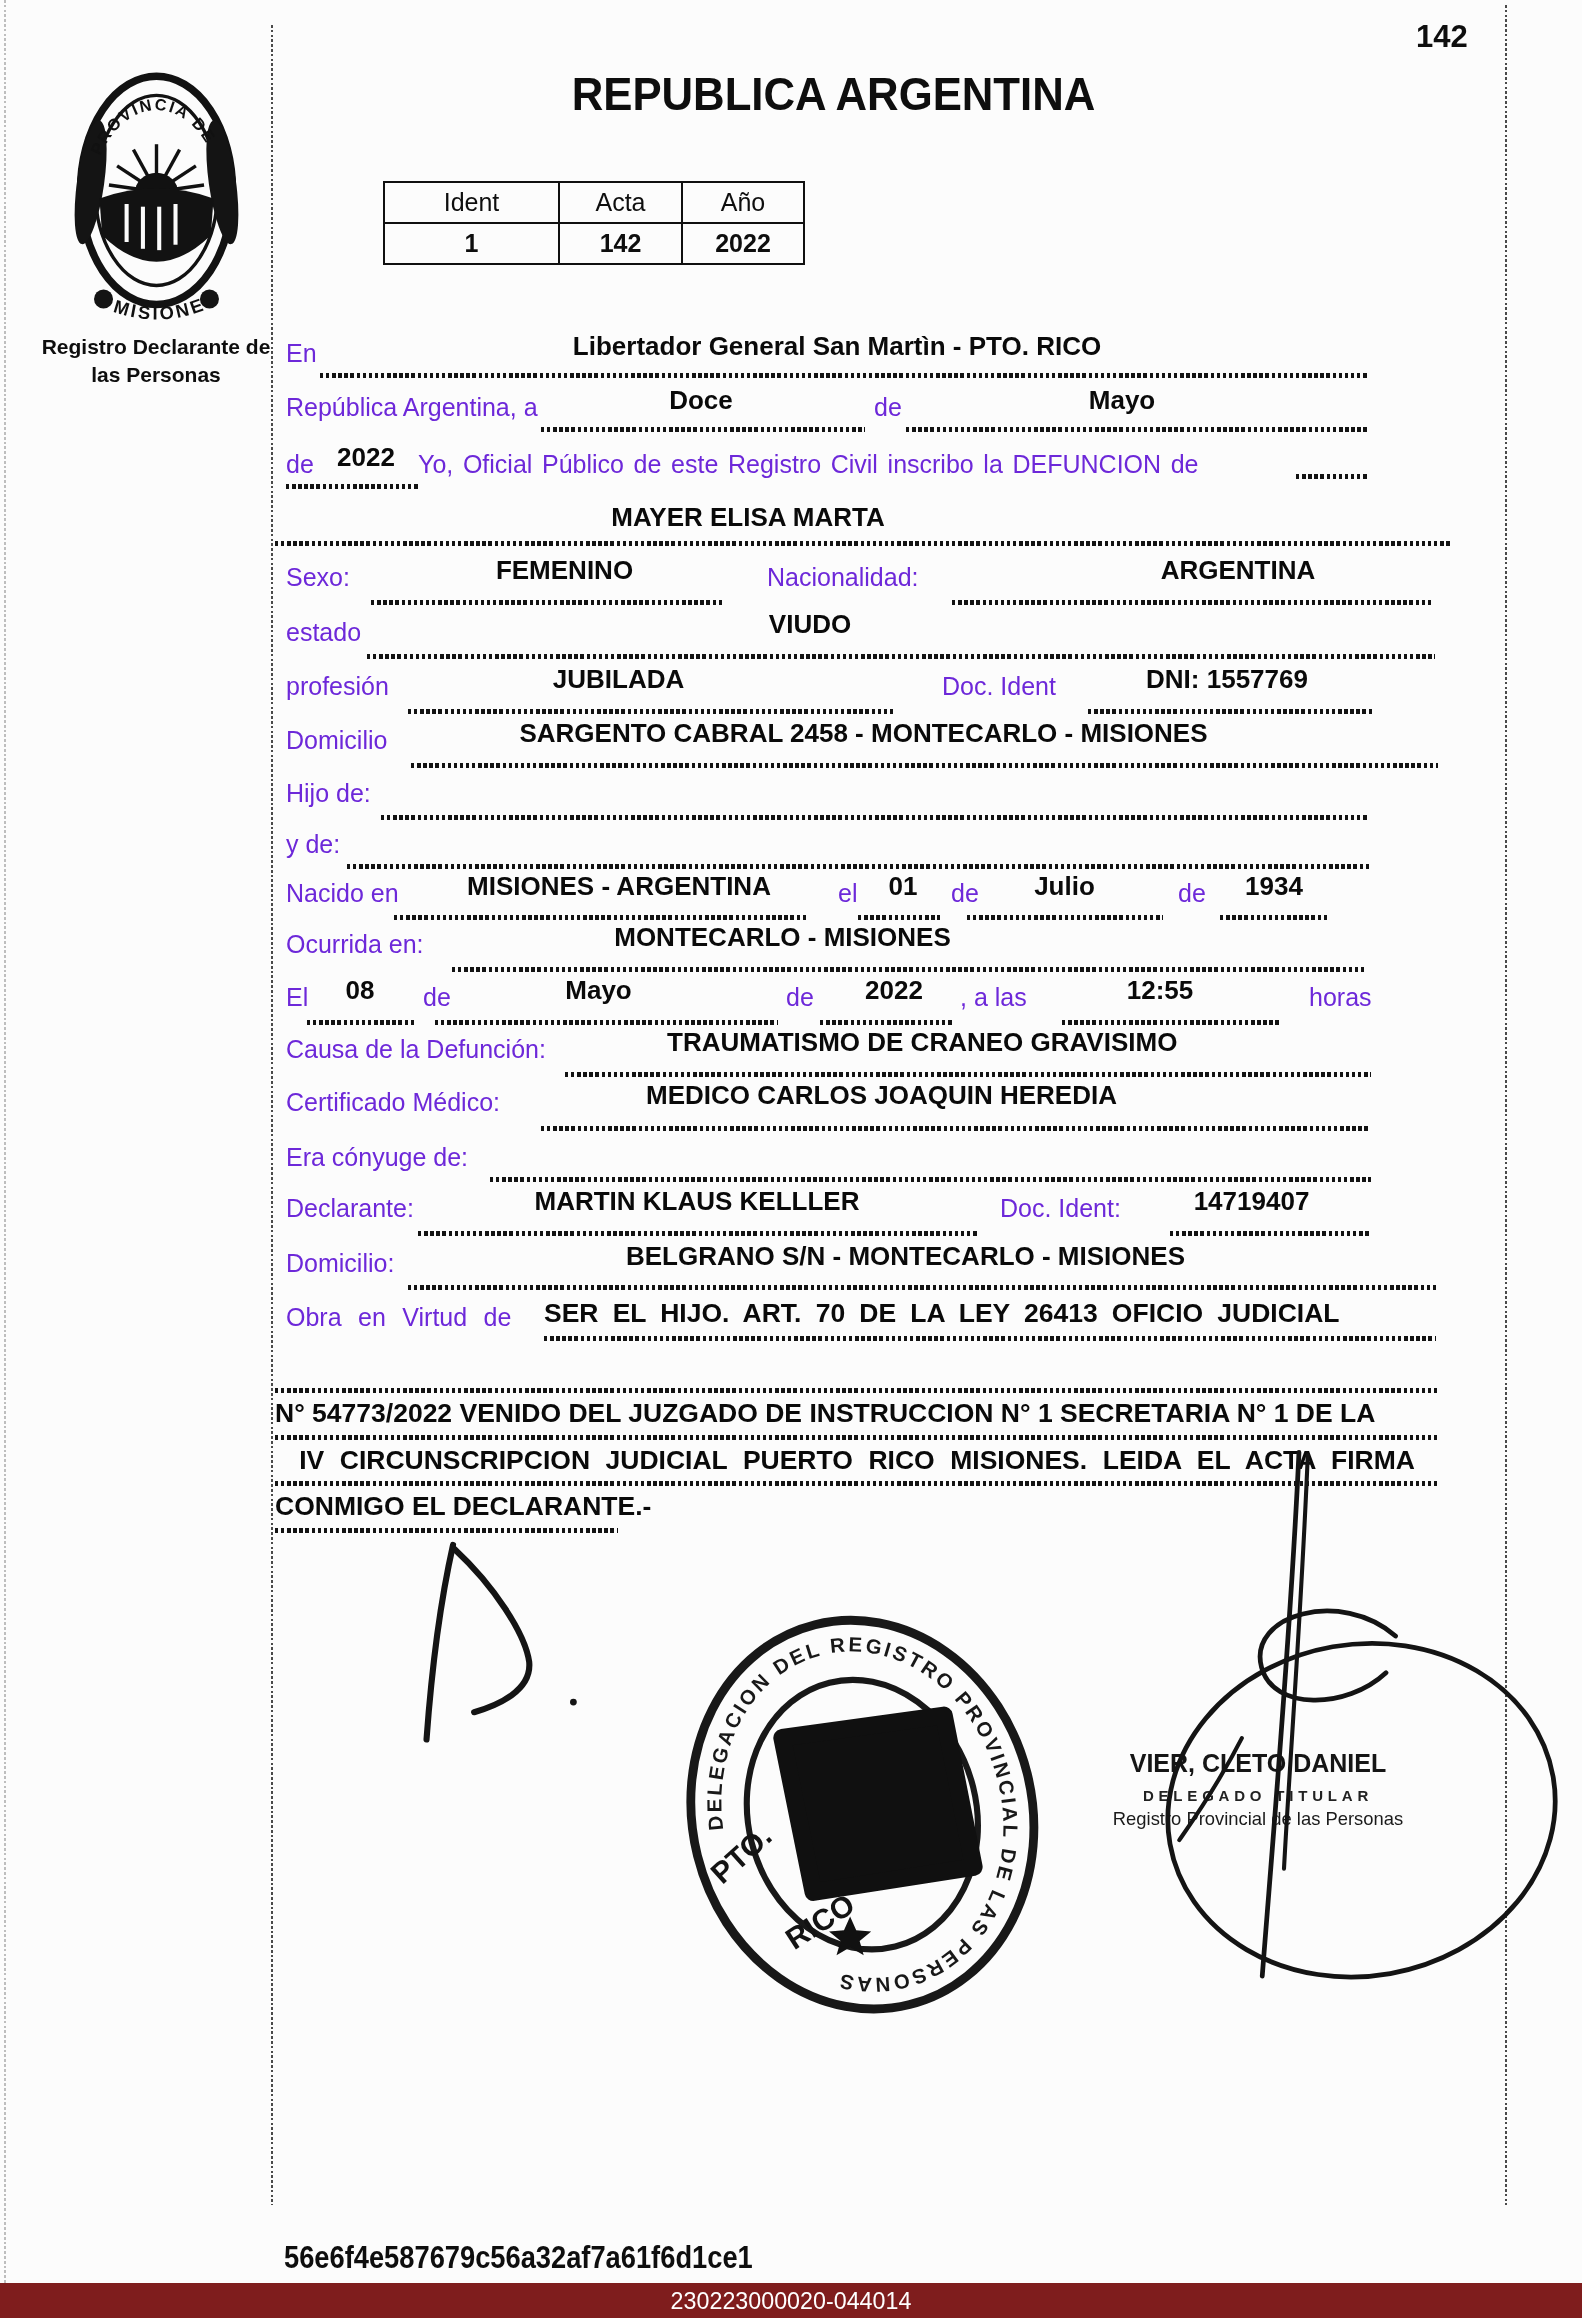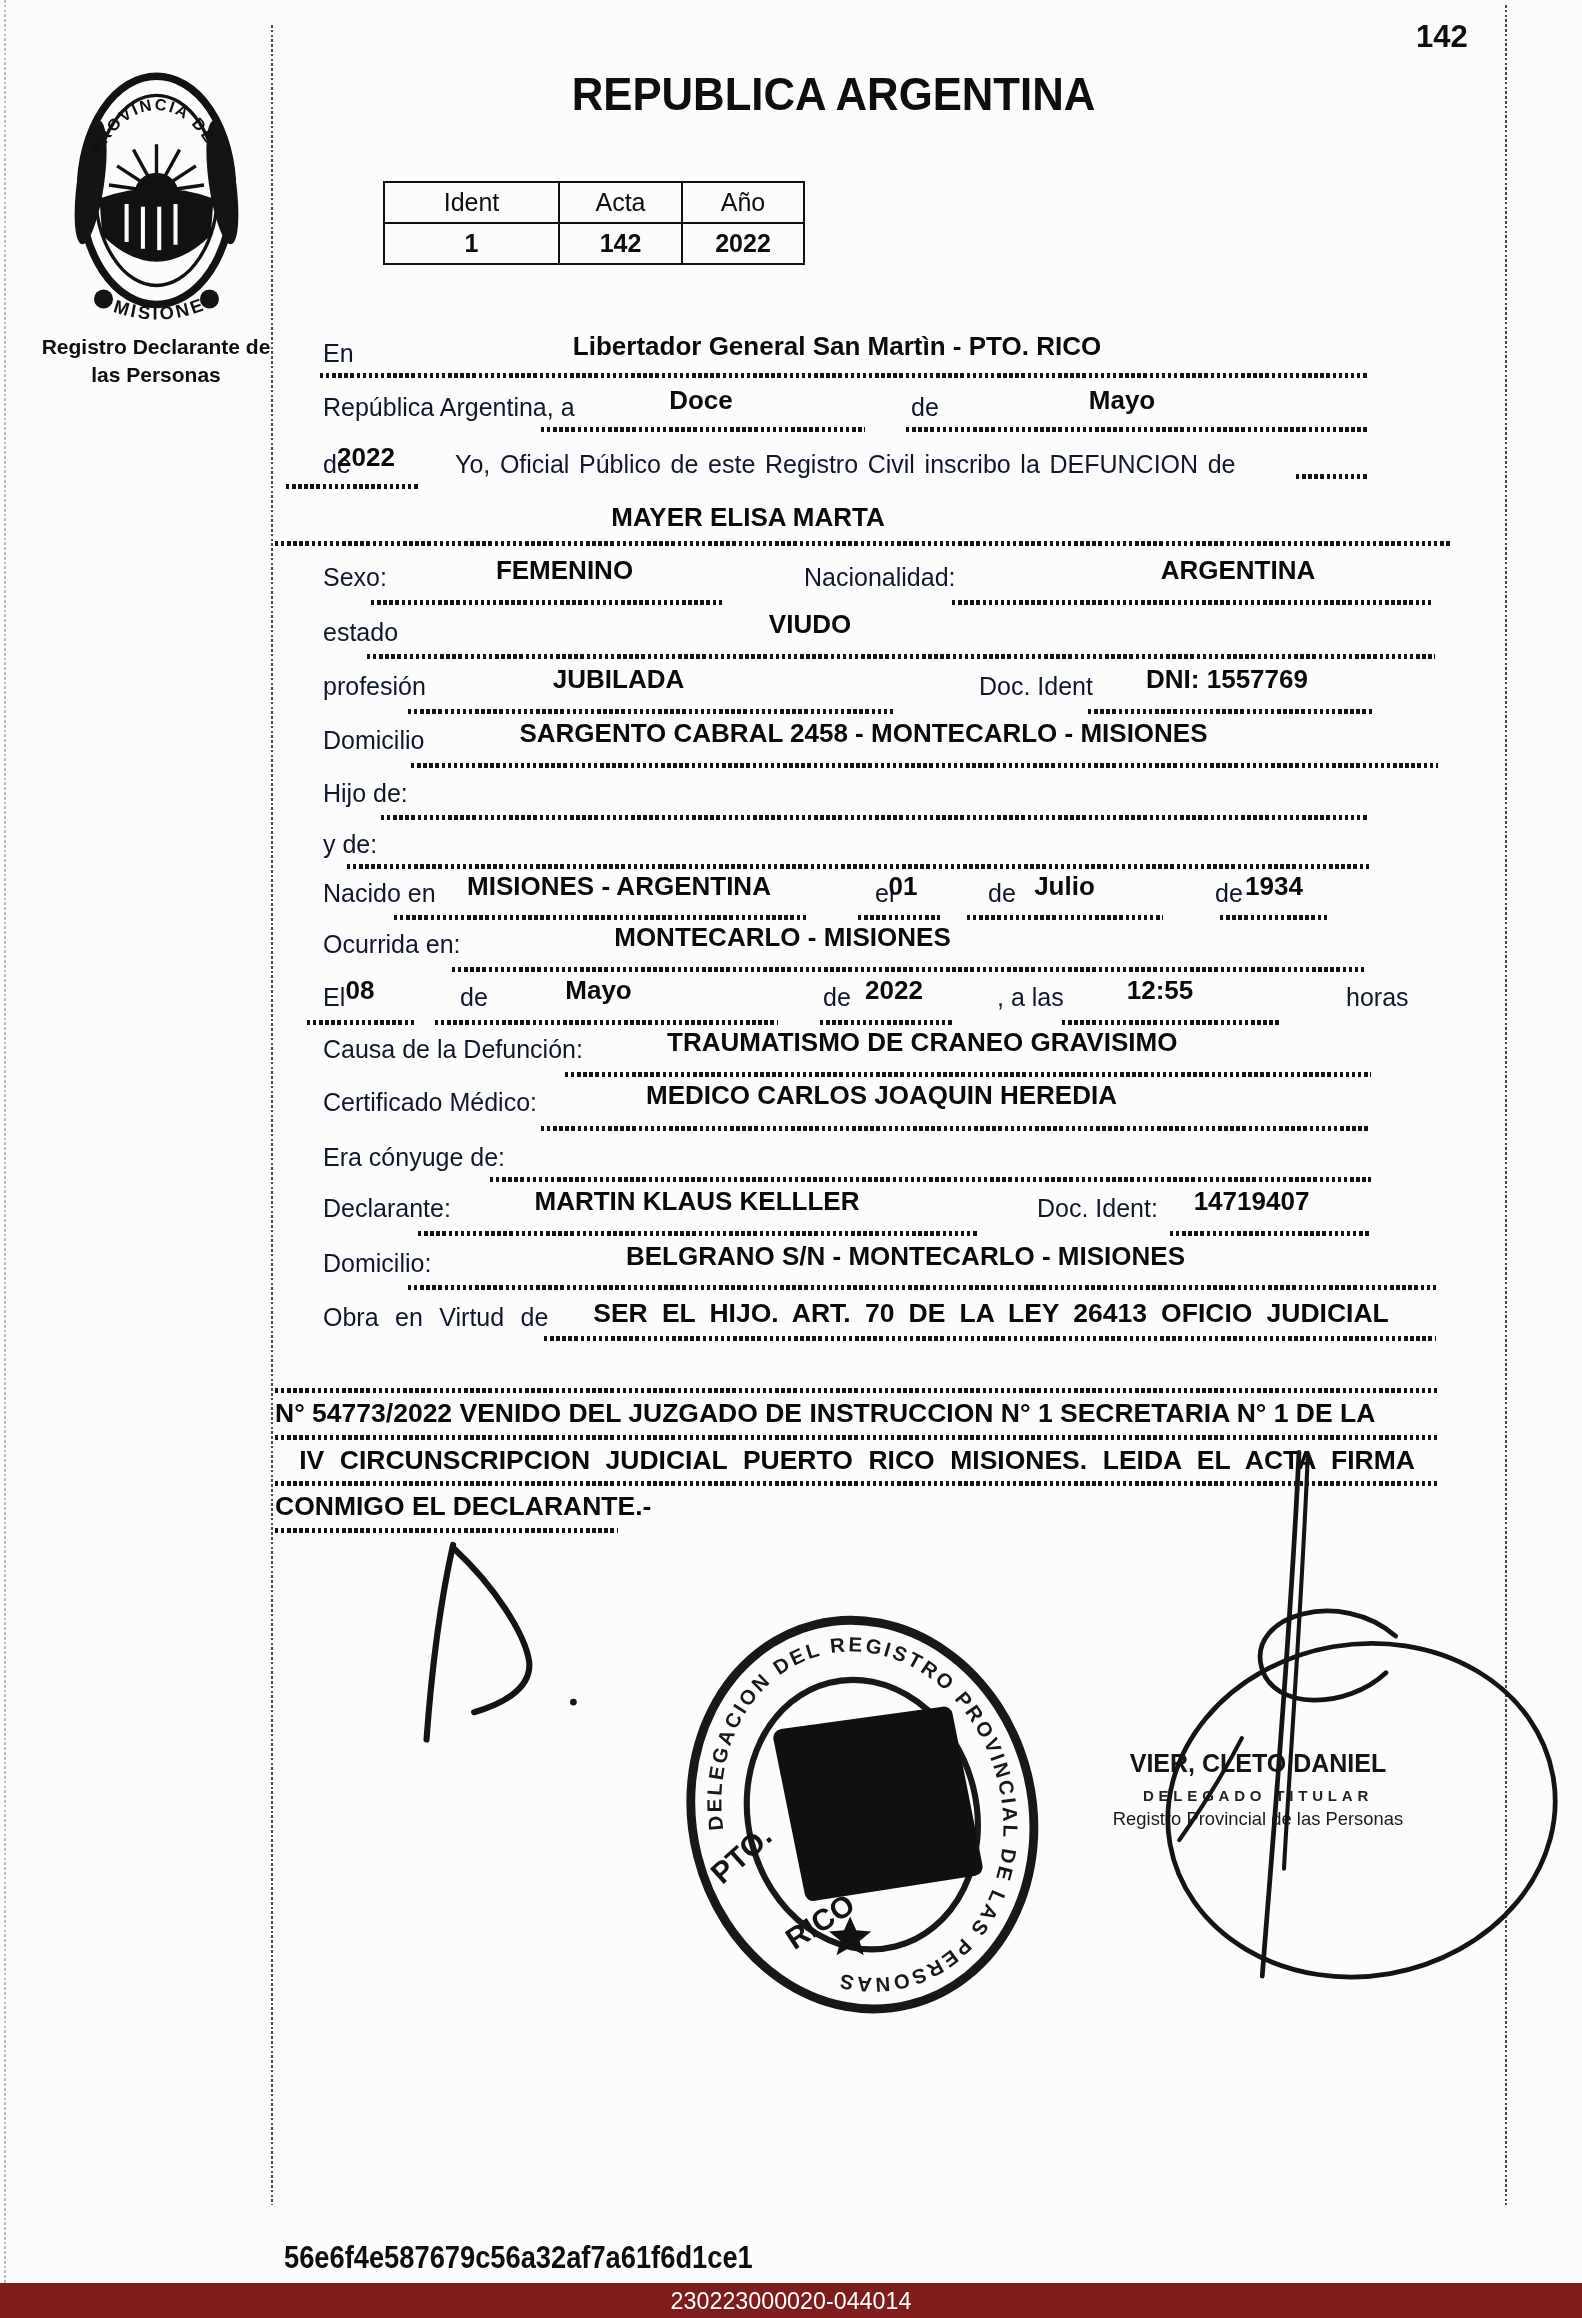--- a/index.html
+++ b/index.html
@@ -1,20 +1,20 @@
 <!DOCTYPE html>
 <html style="font-size:11px"><head>
 <meta charset="utf-8">
 <style>
   html,body{margin:0;padding:0;background:#e8e8e8;}
   .sheet{
     position:relative;width:1582px;height:2319px;background:#fcfcfc;
     overflow:hidden;font-family:"Liberation Sans",sans-serif;color:#0e0e0e;
   }
-  .lbl{position:absolute;font-size:25px;white-space:nowrap;color:#0f172a;margin-left:37px;}
+  .lbl{position:absolute;font-size:25px;white-space:nowrap;color:#6d28d9;}
   .val{position:absolute;font-size:26px;font-weight:700;white-space:nowrap;text-align:center;color:#0a0a0a;}
   .par{position:absolute;font-size:26.5px;font-weight:700;white-space:nowrap;color:#0a0a0a;}
   .dots{position:absolute;height:5.4px;background-image:repeating-linear-gradient(90deg,#131313 0 3.4px,transparent 3.4px 6.1px);}
   .vborder{position:absolute;width:2px;background-image:repeating-linear-gradient(180deg,#4a4a4a 0 2.7px,transparent 2.7px 4.8px);}
   .pagenum{position:absolute;font-size:31px;font-weight:700;}
   .title{position:absolute;left:381px;top:67px;width:905px;text-align:center;
          font-size:46px;font-weight:800;letter-spacing:0px;transform:scaleX(.95);}
   table.rec{position:absolute;left:383px;top:181px;border-collapse:collapse;}
   table.rec td{border:2.7px solid #101010;text-align:center;font-size:25px;height:39px;padding:0;}
   table.rec td.c1{width:173px;} table.rec td.c2{width:121px;} table.rec td.c3{width:120px;}
@@ -192,21 +192,21 @@
   <div class="dots" style="left:418px;top:1231px;width:561px"></div>
   <div class="lbl" style="left:1000px;top:1194px">Doc. Ident:</div>
   <div class="val" style="left:1180px;top:1186px;width:143px">14719407</div>
   <div class="dots" style="left:1170px;top:1231px;width:201px"></div>
 
   <div class="lbl" style="left:286px;top:1249px">Domicilio:</div>
   <div class="val" style="left:626px;top:1241px;width:463px">BELGRANO S/N - MONTECARLO - MISIONES</div>
   <div class="dots" style="left:408px;top:1285px;width:1030px"></div>
 
   <div class="lbl" style="left:286px;top:1303px;word-spacing:9.5px">Obra en Virtud de</div>
-  <div class="par" style="left:544px;top:1298px;width:894px;text-align:center;word-spacing:6.8px">SER EL HIJO. ART. 70 DE LA LEY 26413 OFICIO JUDICIAL</div>
+  <div class="par" style="left:544px;top:1298px;width:894px;word-spacing:6.8px">SER EL HIJO. ART. 70 DE LA LEY 26413 OFICIO JUDICIAL</div>
   <div class="dots" style="left:544px;top:1336px;width:892px"></div>
   <div class="dots" style="left:275px;top:1388px;width:1164px"></div>
   <div class="par" style="left:275px;top:1398px;width:1164px;text-align:left">N° 54773/2022 VENIDO DEL JUZGADO DE INSTRUCCION N° 1 SECRETARIA N° 1 DE LA</div>
   <div class="dots" style="left:275px;top:1435px;width:1164px"></div>
   <div class="par" style="left:275px;top:1445px;width:1164px;text-align:center;word-spacing:8.2px">IV CIRCUNSCRIPCION JUDICIAL PUERTO RICO MISIONES. LEIDA EL ACTA FIRMA</div>
   <div class="dots" style="left:275px;top:1481px;width:1164px"></div>
   <div class="par" style="left:275px;top:1491px">CONMIGO EL DECLARANTE.-</div>
   <div class="dots" style="left:275px;top:1528px;width:343px"></div>
 
   <svg style="left:653px;top:1605px" width="435" height="422" viewBox="960 2360 640 620">

